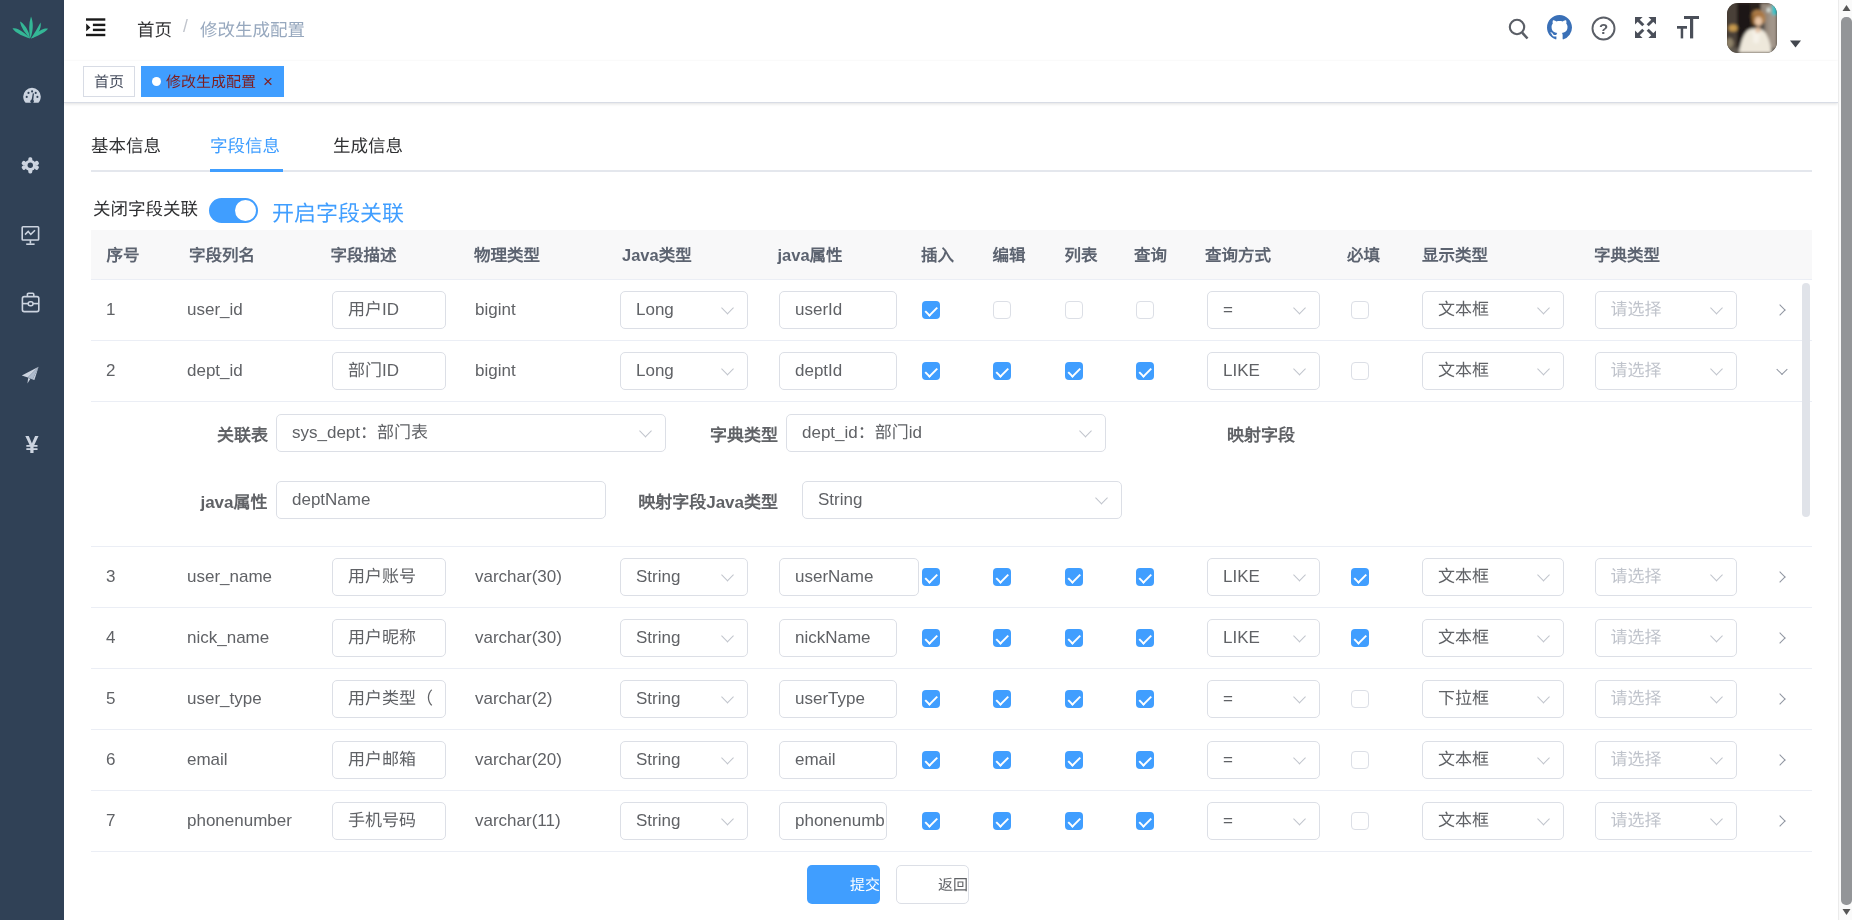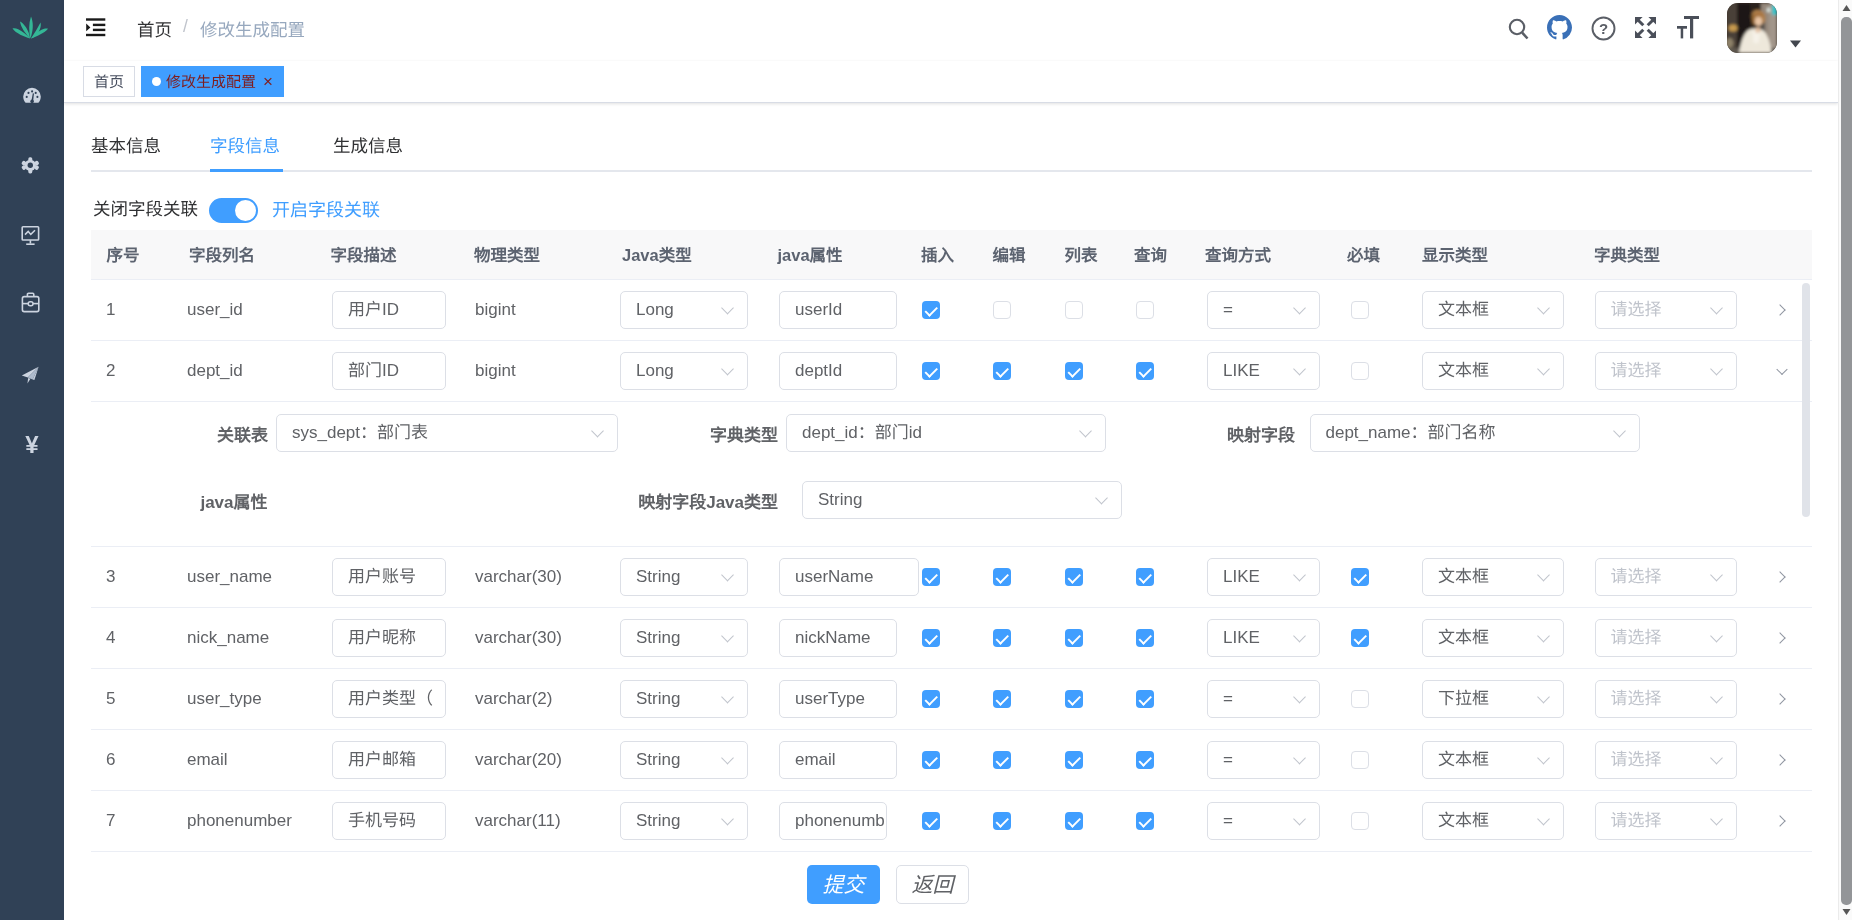--- a/index.html
+++ b/index.html
@@ -22,21 +22,21 @@
   margin-right:5px; position:relative; top:-1px; }
 .tagx { display:inline-block; margin-left:7px; font-size:17px; }
 #tabs { position:absolute; left:91px; top:122px; width:1721px; height:50px; }
 #tabs .tline { position:absolute; left:0; bottom:0; width:100%; height:2px; background:#e4e7ed; }
 .tab { position:absolute; top:0; height:50px; line-height:48px; font-size:17.5px; color:#303133; }
 .tab.on { color:#409eff; }
 #tabbar { position:absolute; left:119px; bottom:0; width:73px; height:3px; background:#409eff; }
 #swlabel { position:absolute; left:93px; top:195px; font-size:17.5px; color:#303133; }
 #switch { position:absolute; left:209px; top:198px; width:49px; height:25px; border-radius:13px; background:#409eff; }
 #switch::after { content:''; position:absolute; right:2px; top:2px; width:21px; height:21px; border-radius:50%; background:#fff; }
-#swtext { position:absolute; left:272px; top:195px; font-size:18px; color:#409eff; }
+#swtext { position:absolute; left:272px; top:195px; font-size:22px; color:#409eff; }
 #tbl { position:absolute; left:91px; top:230px; width:1721px; color:#606266; }
 .thead { position:relative; height:50px; background:#f8f8f9; border-bottom:1px solid #ebeef5; }
 .ht { position:absolute; top:0; line-height:50px; font-size:16.5px; font-weight:700; color:#5c6370; white-space:nowrap;text-align:right; }
 .trow { position:relative; height:61px; border-bottom:1px solid #ebeef5; background:#fff; }
 .texp { position:relative; height:145px; border-bottom:1px solid #ebeef5; background:#fff; }
 .ct { position:absolute; top:50%; transform:translateY(-50%); font-size:17px; white-space:nowrap; }
 .inp { position:absolute; top:50%; transform:translateY(-50%); height:38px; line-height:36px;
   border:1px solid #dcdfe6; border-radius:5px; background:#fff; font-size:17px; color:#606266;
   padding:0 12px 0 15px; white-space:nowrap; overflow:hidden; }
 .sel { padding-right:30px; }
@@ -47,21 +47,21 @@
 .cb,.cbu { position:absolute; top:50%; transform:translateY(-50%); width:18px; height:18px; border-radius:4px; }
 .cb { background:#409eff; }
 .cb::after { content:''; position:absolute; left:6px; top:2.5px; width:4.5px; height:9.5px;
   border-right:2px solid #fff; border-bottom:2px solid #fff; transform:rotate(45deg); }
 .cbu { background:#fff; border:1px solid #dcdfe6; }
 .arr,.arrd { position:absolute; top:50%; width:8px; height:8px; }
 .arr { border-right:1.8px solid #8f95a0; border-bottom:1.8px solid #8f95a0; transform:translateY(-50%) rotate(-45deg); }
 .arrd { border-right:1.8px solid #8f95a0; border-bottom:1.8px solid #8f95a0; transform:translateY(-70%) rotate(45deg); }
 .flab { position:absolute; top:50%; transform:translateY(-50%); font-size:17px; font-weight:700;
   color:#606266; white-space:nowrap; }
-.btn { position:absolute; top:865px; height:39px; border-radius:5px; font-size:21px; text-align:center; line-height:39px;font-style:italic; }
+.btn { position:absolute; top:865px; height:39px; border-radius:5px; font-size:15px; text-align:right; line-height:39px; }
 #btnsubmit { left:807px; width:73px; background:#409eff; color:#fff; }
 #btnback { left:896px; width:73px; background:#fff; color:#606266; border:1px solid #dcdfe6; line-height:37px; }
 #innersb { position:absolute; left:1802px; top:283px; width:8px; height:234px; border-radius:4px; background:#e0e3e9; }
 #pagesb { position:absolute; left:1838px; top:0; width:14px; height:920px; background:#fafafa; border-left:1px solid #ebebeb; }
 #pagesb .thumb { position:absolute; left:1.5px; top:17px; width:11px; height:888px; background:#939598; border-radius:5px; }
 </style>
 </head>
 <body>
 <div id="sidebar">
 <svg class="sicon" style="top:12px" width="64" height="28" viewBox="0 0 64 28">
@@ -269,28 +269,28 @@
       <span class="cb" style="left:1045px"></span>
       <span class="inp sel" style="left:1116px;width:113px">LIKE</span>
       <span class="cbu" style="left:1259.5px"></span>
       <span class="inp sel" style="left:1331px;width:142px">文本框</span>
       <span class="inp sel ph" style="left:1503.5px;width:142px">请选择</span>
       <span class="arrd" style="left:1687px"></span>
     </div>
     <div class="texp">
 <div style="position:absolute;top:12px;left:0;width:100%;height:38px">
 <span class="flab" style="right:1544px">关联表</span>
-<span class="inp sel" style="left:185px;width:342px">sys_dept：部门表</span>
+<span class="inp sel" style="left:185px;width:390px">sys_dept：部门表</span>
 <span class="flab" style="right:1034px">字典类型</span>
 <span class="inp sel" style="left:695px;width:320px">dept_id：部门id</span>
 <span class="flab" style="right:517px">映射字段</span>
-<span class="inp sel" style="left:1218.5px;width:330px">dept_name：部门名称</span>
 </div>
 <div style="position:absolute;top:79px;left:0;width:100%;height:38px">
 <span class="flab" style="right:1544.5px">java属性</span>
+<span class="inp" style="left:185px;width:330px">deptName</span>
 <span class="flab" style="right:1034px">映射字段Java类型</span>
 <span class="inp sel" style="left:711px;width:320px">String</span>
 </div>
 </div>
     <div class="trow">
       <span class="ct" style="left:15px">3</span>
       <span class="ct" style="left:96px">user_name</span>
       <span class="inp" style="left:241px;width:114px">用户账号</span>
       <span class="ct" style="left:384px">varchar(30)</span>
       <span class="inp sel" style="left:529px;width:128px">String</span>

